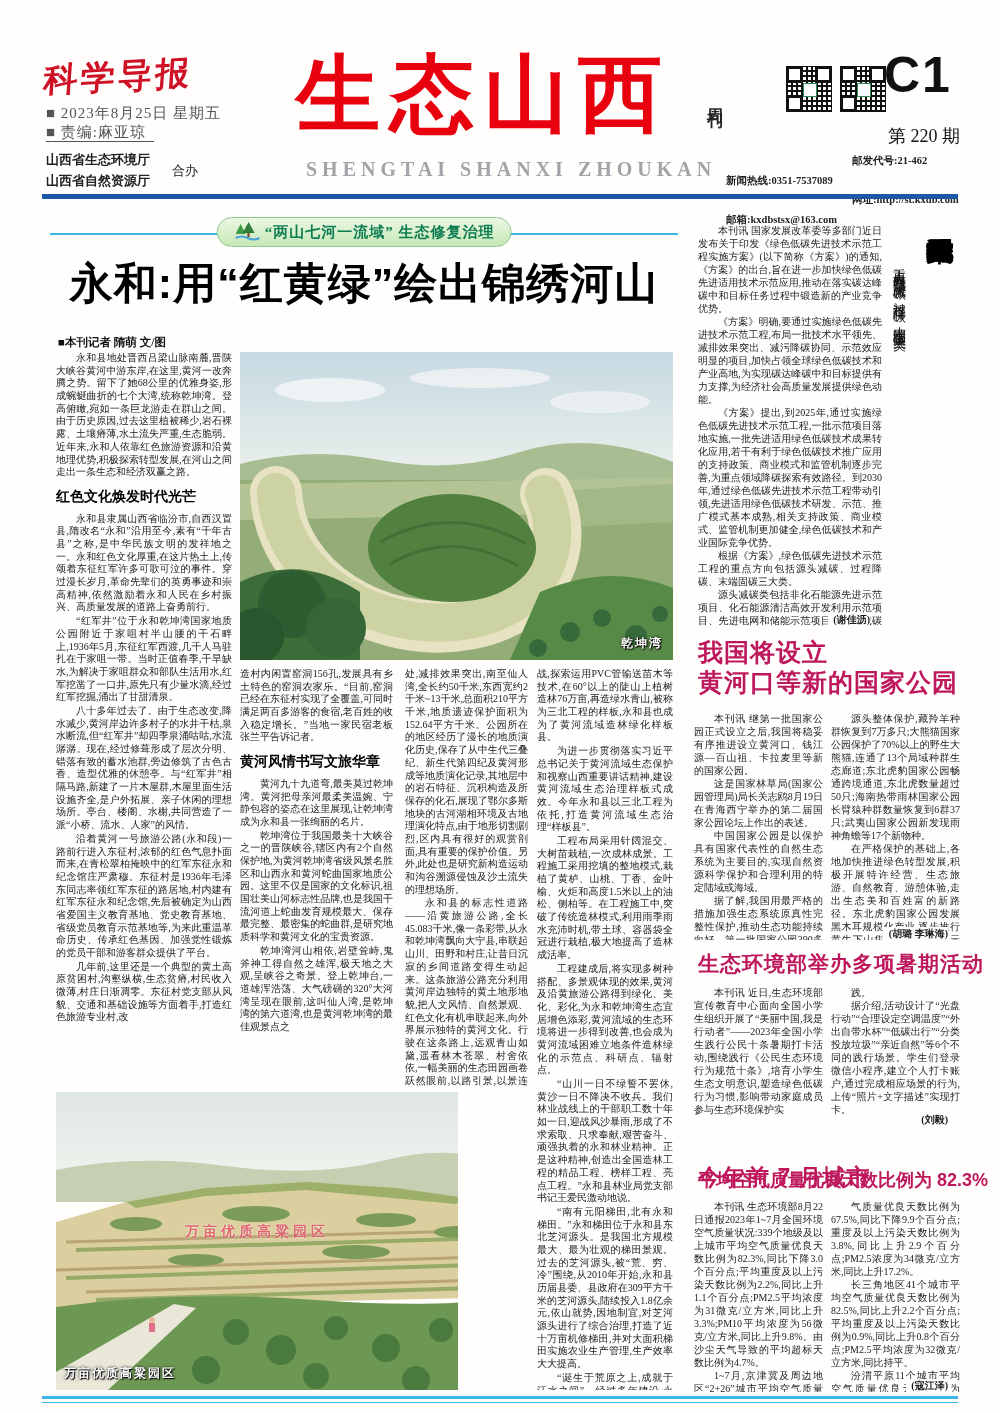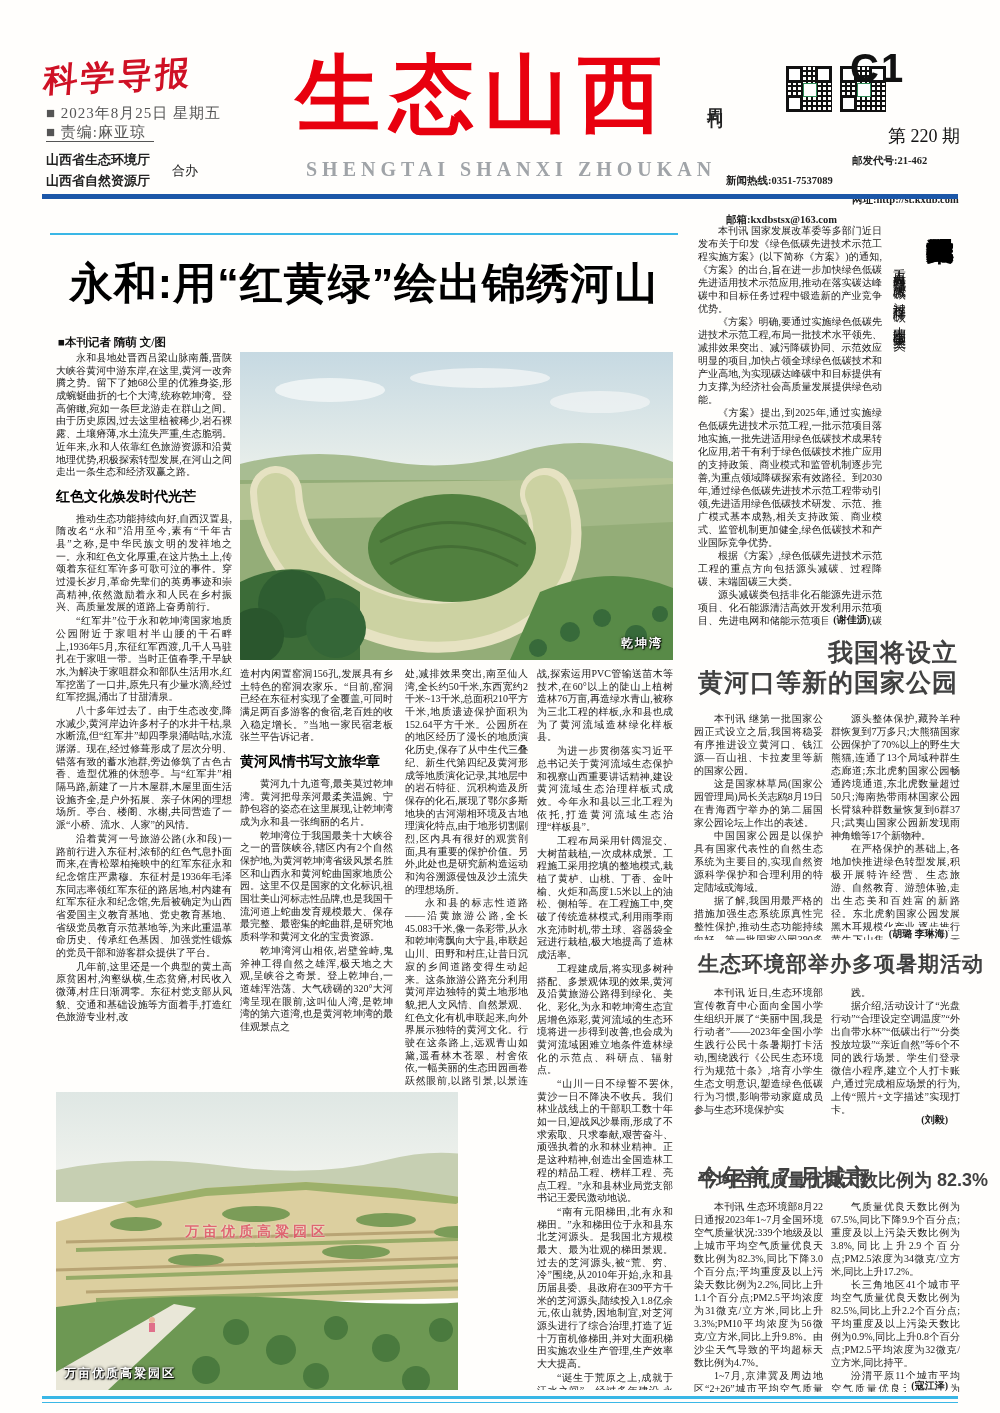--- a/index.html
+++ b/index.html
@@ -26,21 +26,21 @@
       repeating-linear-gradient(0deg,#111 0 2px,transparent 2px 5px),
       repeating-linear-gradient(90deg,#111 0 2px,transparent 2px 5px);
       position:absolute;top:66px;}
   .qr::before,.qr::after{content:"";position:absolute;width:11px;height:11px;border:3px solid #111;background:#fff;}
   .qr::before{left:0;top:0;}
   .qr::after{right:0;top:0;}
   .qr .f3{position:absolute;left:0;bottom:0;width:11px;height:11px;border:3px solid #111;background:#fff;}
   .qr .logo{position:absolute;left:17px;top:17px;width:12px;height:12px;background:#fff;border:1px solid #2e8b57;
             color:#2e8b57;font-size:6px;line-height:5px;text-align:center;overflow:hidden;}
   .qr1{left:786px;} .qr2{left:840px;}
-  .pagecode{left:850px;top:46px;font-size:40px;font-weight:900;color:#111;letter-spacing:2px;}
+  .pagecode{left:884px;top:46px;font-size:50px;font-weight:900;color:#111;letter-spacing:2px;}
   .issue{left:888px;top:124px;font-size:18px;color:#111;}
   .contacts{left:726px;top:152px;width:236px;font-size:10.5px;font-weight:bold;color:#222;line-height:1.8;}
   .contacts .row{display:flex;}
   .contacts .c1{width:126px;margin-top:20px;} .contacts .c2{width:110px;}
   .bluebar{left:42px;top:194px;width:916px;height:5px;background:#1c57a8;}
 
   
   .cyantop{left:50px;top:233px;width:628px;height:2px;background:#3ab7e6;}
   .badge{left:364px;top:217px;transform:translateX(-50%);display:flex;align-items:center;gap:5px;
          background:linear-gradient(#ecf7e4,#c6e7b6);border:1px solid #8fcc8f;border-radius:16px;
@@ -73,21 +73,21 @@
             text-shadow:0 0 2px #fff;}
 
   
   .sb{font-size:10px;line-height:1.3;text-align:justify;}
   .sb p{margin:0;text-indent:2em;}
   .a1body{left:698px;top:224px;width:184px;height:402px;overflow:hidden;}
   .vtext{writing-mode:vertical-rl;text-orientation:upright;}
   .a1sub{left:886px;top:258px;width:22px;height:350px;font-size:13px;letter-spacing:2px;color:#111;}
   .a1head{left:910px;top:222px;width:48px;height:430px;font-size:27px;font-weight:900;color:#000;
           transform:scaleY(.82);transform-origin:top center;letter-spacing:0px;}
-  .sbhead{color:#404040;font-weight:900;line-height:1.18;letter-spacing:1px;white-space:nowrap;text-align:right;}
+  .sbhead{color:#be185d;font-weight:900;line-height:1.18;letter-spacing:1px;white-space:nowrap;}
   .a2head{left:698px;top:638px;font-size:25px;}
   .a3head{left:698px;top:952px;font-size:21px;}
   .a4head1{left:698px;top:1164px;font-size:23px;}
   .a4head2{left:698px;top:1170px;font-size:18px;letter-spacing:0px;}
   .twocol{position:absolute;display:flex;gap:8px;overflow:hidden;}
   .a2cols{left:694px;top:712px;width:266px;height:228px;}
   .a3cols{left:694px;top:986px;width:266px;height:140px;}
   .a4cols{left:694px;top:1200px;width:266px;height:192px;}
   .tc{width:129px;position:relative;overflow:hidden;}
   .sig{position:absolute;right:12px;bottom:0;font-weight:bold;background:#fffefc;padding-left:5px;
@@ -133,20 +133,29 @@
     </div>
     <div class="row">
       <span class="c1">邮箱:kxdbstsx@163.com</span>
       <span class="c2">网址:http://st.kxdb.com</span>
     </div>
   </div>
 
   <div class="abs bluebar"></div>
 
   <div class="abs cyantop"></div>
+  <div class="abs badge">
+    <svg width="26" height="20" viewBox="0 0 26 20">
+      <polygon points="7,2 12,12 2,12" fill="#3f9b46"></polygon>
+      <polygon points="15,0 21,11 9,11" fill="#2f7d3a"></polygon>
+      <rect x="13.7" y="11" width="2.4" height="4" fill="#7a5230"></rect>
+      <path d="M2,16 Q8,13 14,16 T26,16" stroke="#4aa3d8" stroke-width="2" fill="none"></path>
+    </svg>
+    <span>“两山七河一流域” 生态修复治理</span>
+  </div>
   <div class="abs fheadline sans">永和:用“红黄绿”绘出锦绣河山</div>
   <div class="abs byline">■本刊记者 隋萌 文/图</div>
 
   <div class="photo photo1">
     <svg width="433" height="308" viewBox="0 0 433 308" preserveAspectRatio="none">
       <defs>
         <linearGradient id="sky1" x1="0" y1="0" x2="0" y2="1">
           <stop offset="0" stop-color="#c6d9e2"></stop>
             <stop offset="1" stop-color="#eef2ec"></stop>
         </linearGradient>
@@ -177,21 +186,21 @@
     </svg>
     <span class="pcap cap1">乾坤湾</span>
   </div>
 
   <div class="ncol col1">
     <div>
         <p>永和县地处晋西吕梁山脉南麓,晋陕大峡谷黄河中游东岸,在这里,黄河一改奔腾之势。留下了她68公里的优雅身姿,形成蜿蜒曲折的七个大湾,统称乾坤湾。登高俯瞰,宛如一条巨龙游走在群山之间。由于历史原因,过去这里植被稀少,岩石裸露、土壤瘠薄,水土流失严重,生态脆弱。近年来,永和人依靠红色旅游资源和沿黄地理优势,积极探索转型发展,在河山之间走出一条生态和经济双赢之路。</p>
       </div>
     <h3>红色文化焕发时代光芒</h3>
     <div>
-        <p>推动生态功能持续向好,自西汉置县,隋改名“永和”沿用至今,素有“千年古县”之称,是中华民族文明的发祥地之一。永和红色文化厚重,在这片热土上,传颂着东征红军许多可歌可泣的事件。穿过漫长岁月,革命先辈们的英勇事迹和崇高精神,依然激励着永和人民在乡村振兴、高质量发展的道路上奋勇前行。</p>
+        <p>永和县隶属山西省临汾市,自西汉置县,隋改名“永和”沿用至今,素有“千年古县”之称,是中华民族文明的发祥地之一。永和红色文化厚重,在这片热土上,传颂着东征红军许多可歌可泣的事件。穿过漫长岁月,革命先辈们的英勇事迹和崇高精神,依然激励着永和人民在乡村振兴、高质量发展的道路上奋勇前行。</p>
         <p>“红军井”位于永和乾坤湾国家地质公园附近于家咀村半山腰的干石畔上,1936年5月,东征红军西渡,几千人马驻扎在于家咀一带。当时正值春季,干旱缺水,为解决于家咀群众和部队生活用水,红军挖凿了一口井,原先只有少量水滴,经过红军挖掘,涌出了甘甜清泉。</p>
         <p>八十多年过去了。由于生态改变,降水减少,黄河岸边许多村子的水井干枯,泉水断流,但“红军井”却四季泉涌咕咕,水流潺潺。现在,经过修葺形成了层次分明、错落有致的蓄水池群,旁边修筑了古色古香、造型优雅的休憩亭。与“红军井”相隔马路,新建了一片木屋群,木屋里面生活设施齐全,是户外拓展、亲子休闲的理想场所。亭台、楼阁、水榭,共同营造了一派“小桥、流水、人家”的风情。</p>
         <p>沿着黄河一号旅游公路(永和段)一路前行进入东征村,浓郁的红色气息扑面而来,在青松翠柏掩映中的红军东征永和纪念馆庄严肃穆。东征村是1936年毛泽东同志率领红军东征的路居地,村内建有红军东征永和纪念馆,先后被确定为山西省爱国主义教育基地、党史教育基地、省级党员教育示范基地等,为来此重温革命历史、传承红色基因、加强党性锻炼的党员干部和游客群众提供了平台。</p>
         <p>几年前,这里还是一个典型的黄土高原贫困村,沟壑纵横,生态贫瘠,村民收入微薄,村庄日渐凋零。东征村党支部从风貌、交通和基础设施等方面着手,打造红色旅游专业村,改</p>
       </div>
   </div>
 
   <div class="ncol col2">
     <p class="cont">造村内闲置窑洞156孔,发展具有乡土特色的窑洞农家乐。“目前,窑洞已经在东征村实现了全覆盖,可同时满足两百多游客的食宿,老百姓的收入稳定增长。”当地一家民宿老板张兰平告诉记者。</p>
     <h3>黄河风情书写文旅华章</h3>

